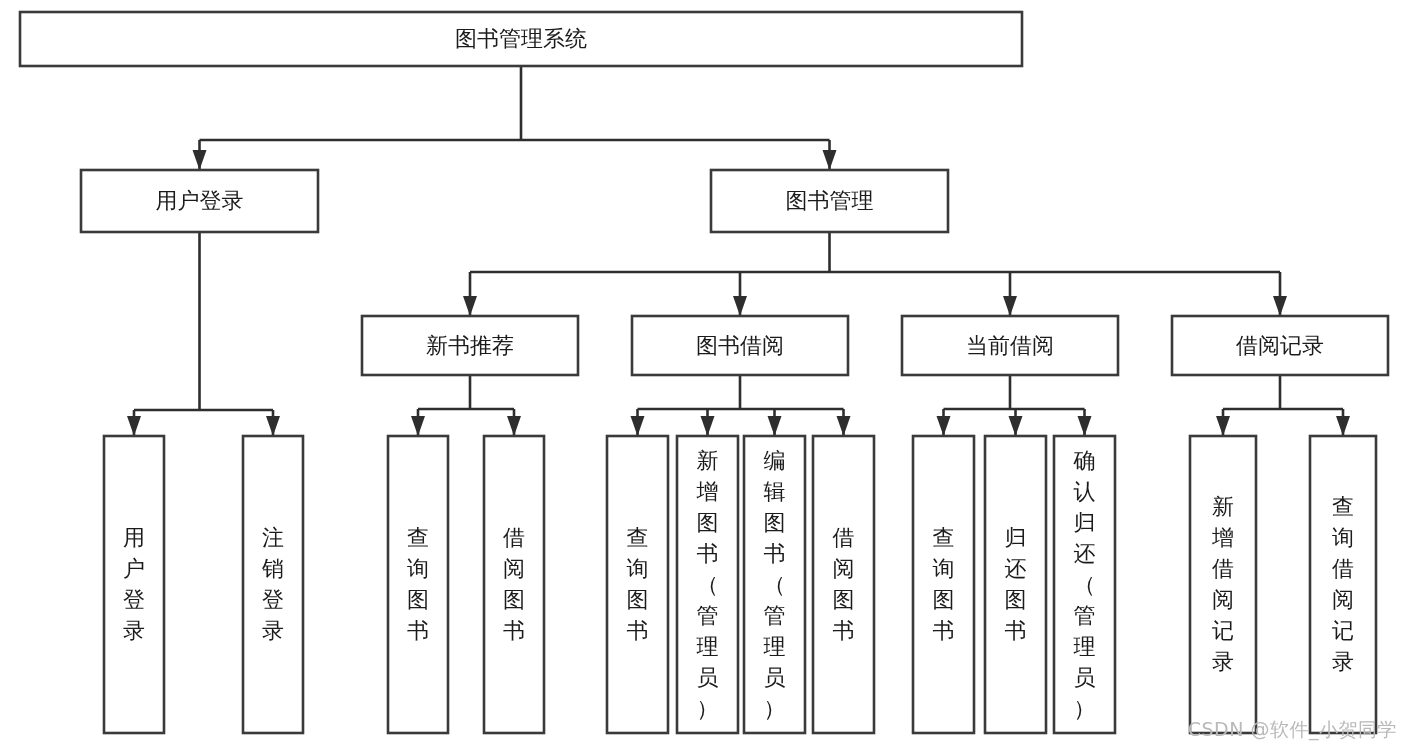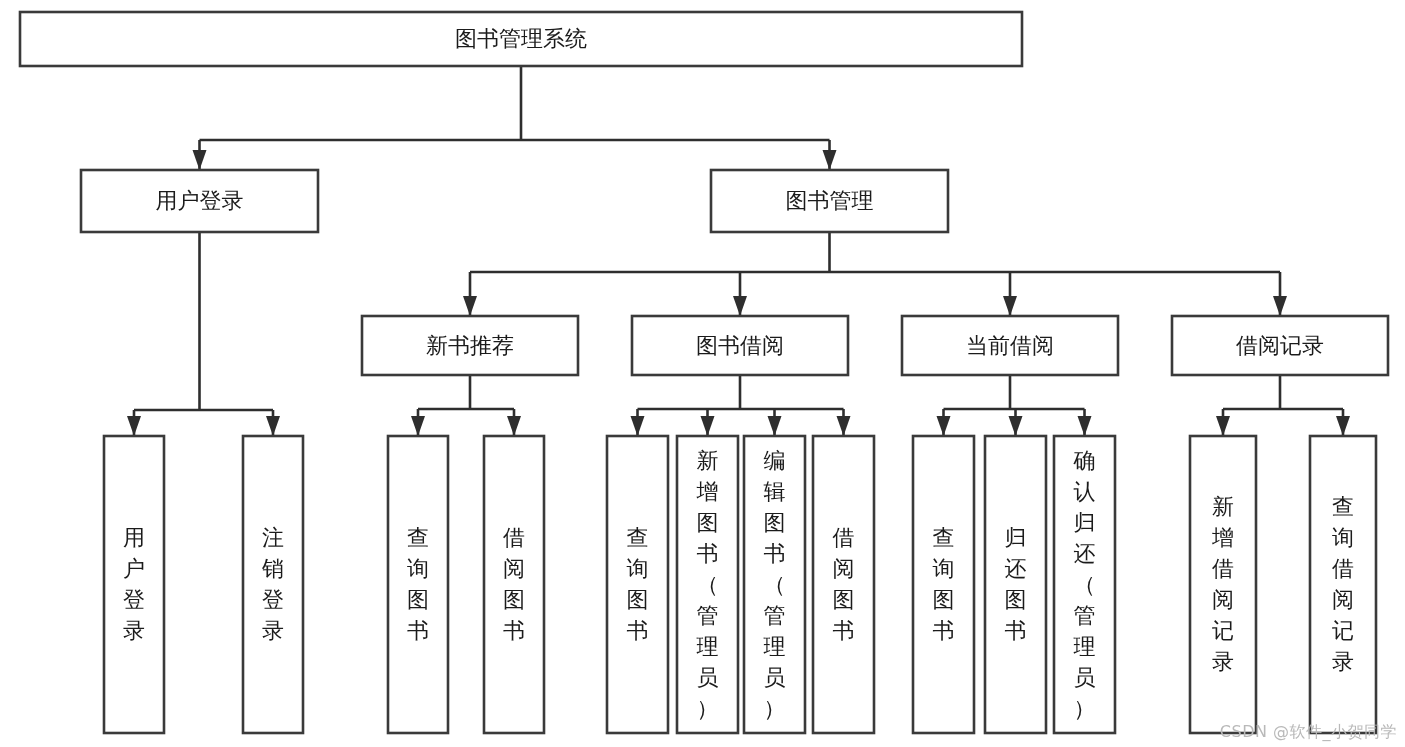--- a/index.html
+++ b/index.html
@@ -16,21 +16,21 @@
     dominant-baseline:middle;
   }
   .label-h{font-size:22px;}
   .label-v{font-size:22px;}
   .conn{stroke:#2e2e2e;stroke-width:2.6;fill:none;}
   .arrow-head{fill:#2e2e2e;stroke:none;}
   .watermark{
     position:absolute;
     right:8px;bottom:4px;
     font-family:"DejaVu Sans","Liberation Sans",sans-serif;
-    font-size:16px;
+    font-size:19px;
     color:#b9b9b9;
     white-space:nowrap;
     letter-spacing:0.5px;
   }
 </style>
 </head>
 <body>
 
 <svg id="diagram" viewBox="0 0 1405 747" xmlns="http://www.w3.org/2000/svg">
     <g>

